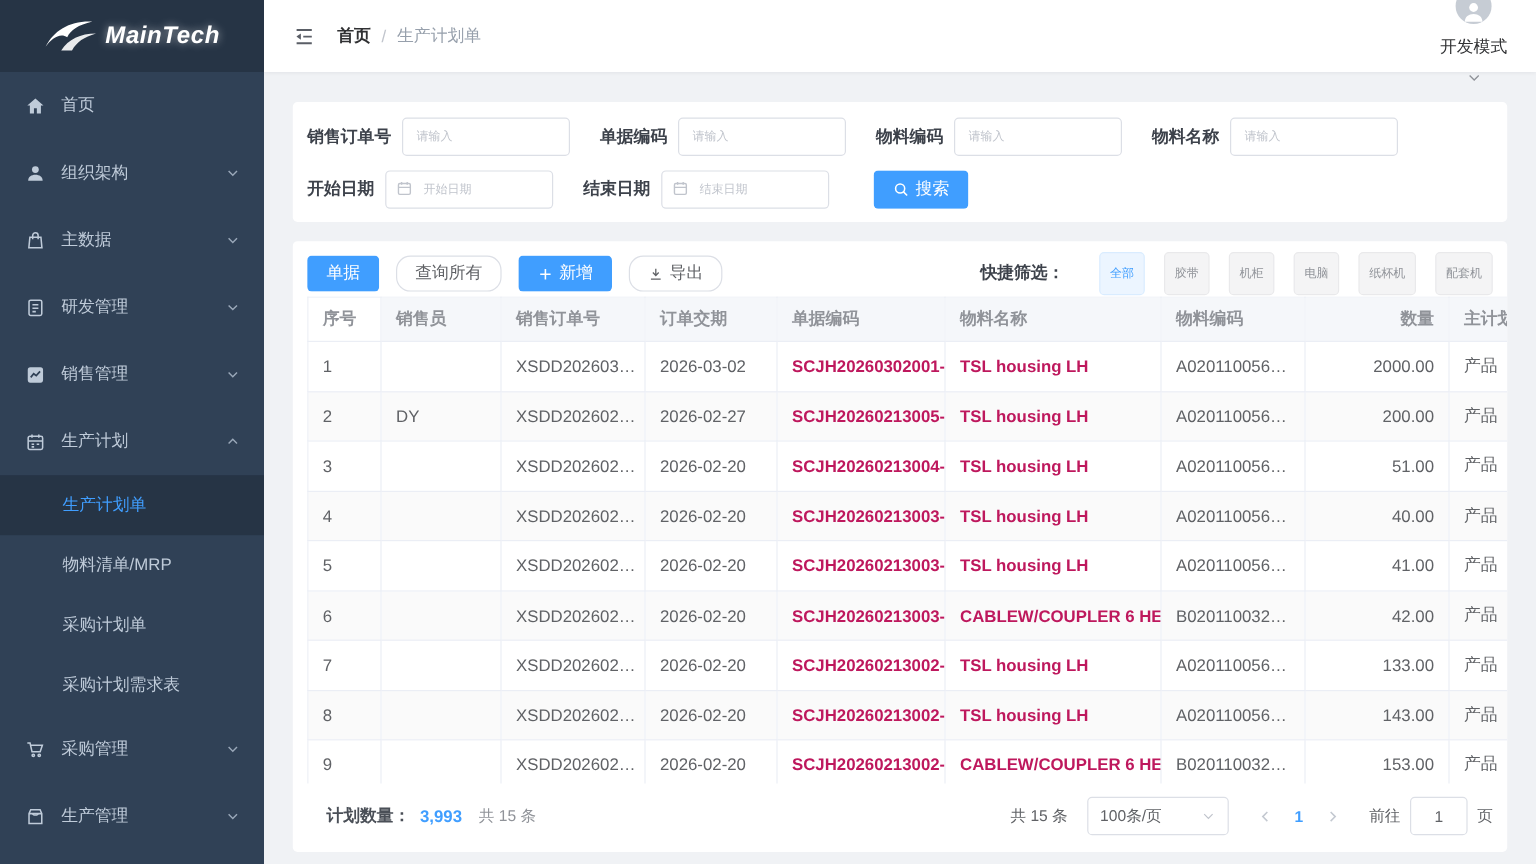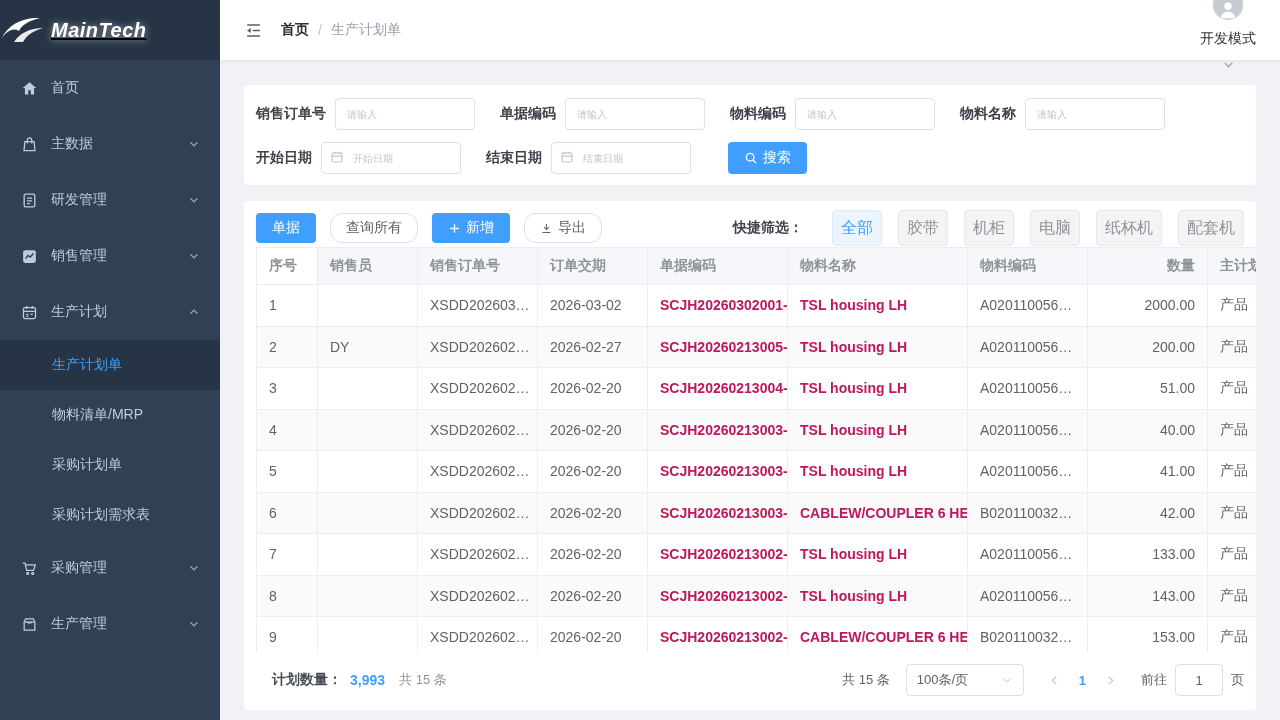--- a/index.html
+++ b/index.html
@@ -2,21 +2,21 @@
 <html><head>
 <meta charset="utf-8">
 <style>
   * { margin:0; padding:0; box-sizing:border-box; }
   html,body { width:1280px; height:720px; }
   body { font-family:"Liberation Sans","DejaVu Sans",sans-serif; background:#f0f2f5; overflow:hidden; }
   .app { position:relative; width:1280px; height:720px; background:#f0f2f5; overflow:hidden; }
 
   
   .sidebar { position:absolute; left:0; top:0; width:220px; height:720px; background:#304156; z-index:5; }
-  .logo { height:60px; background:#263445; display:flex; align-items:center; justify-content:flex-start; gap:7px;text-decoration:underline; }
+  .logo { height:60px; background:#263445; display:flex; align-items:center; justify-content:center; gap:7px; }
   .logo-text { color:#fff; font-style:italic; font-weight:bold; font-size:20px; letter-spacing:.5px; text-shadow:0 0 7px rgba(255,255,255,.55); }
   .menu-item { height:56px; display:flex; align-items:center; padding:0 20px; color:#bfcbd9; font-size:14px; cursor:pointer; }
   .menu-item .mi-icon { width:18px; height:18px; margin-right:13px; display:flex; align-items:center; justify-content:center; }
   .menu-item .mi-label { flex:1; }
   .mi-chevron { display:flex; color:#9aa8b9; }
   .mi-chevron.up svg { transform:rotate(180deg); }
   .submenu-item { height:50px; display:flex; align-items:center; padding:0 20px 0 52px; color:#bfcbd9; font-size:14px; cursor:pointer; }
   .submenu-item.active { background:#263445; color:#409eff; }
 
   
@@ -50,21 +50,21 @@
   .btn-primary { background:#409eff; color:#fff; }
   .btn-plain { background:#fff; border-color:#dcdfe6; color:#606266;border-radius:12px; }
   .search-btn { margin-left:12px; }
 
   
   .toolbar { display:flex; align-items:center; height:30px; margin-bottom:4px; }
   .toolbar .btn { height:30px; }
   .toolbar .btn + .btn { margin-left:14px; }
   .toolbar-right { margin-left:auto; display:flex; align-items:center; }
   .qf-label { font-size:14px; font-weight:700; color:#3d424b; margin-right:13px; }
-  .chip { height:36px; padding:16px 8px; margin-left:16px; border-radius:4px; font-size:16px; display:inline-flex; align-items:center; background:#f4f4f5; color:#909399; border:1px solid #e9e9eb; cursor:pointer; white-space:nowrap; }
+  .chip { height:36px; padding:16px 8px; margin-left:16px; border-radius:4px; font-size:10px; display:inline-flex; align-items:center; background:#f4f4f5; color:#909399; border:1px solid #e9e9eb; cursor:pointer; white-space:nowrap; }
   .chip:first-of-type { margin-left:0; }
   .chip.active { background:#ecf5ff; color:#409eff; border-color:#d9ecff; }
 
   
   .table-wrap { width:1000px; height:406px; overflow:hidden; }
   table { border-collapse:collapse; table-layout:fixed; width:1111px; }
   th, td { border:1px solid #ebeef5; padding:0 12px; text-align:left; white-space:nowrap; overflow:hidden; }
   th { height:37px; background:#f5f7fa; color:#909399; font-size:14px; font-weight:700; }
   th:first-child { background:#fff; }
   td { height:41.5px; color:#606266; font-size:14px; background:#fff; }
@@ -107,20 +107,34 @@
 
     <div class="menu-item">
       <span class="mi-icon">
           <svg width="17" height="17" viewBox="0 0 24 24" fill="currentColor">
             <path d="M12 3l9.5 8.2h-3v9.3h-4.8v-6h-3.4v6H5.5v-9.3h-3z"></path>
           </svg>
         </span>
       <span class="mi-label">首页</span>
     </div>
 
+    <div class="menu-item">
+      <span class="mi-icon">
+          <svg width="17" height="17" viewBox="0 0 24 24" fill="currentColor">
+            <circle cx="12" cy="7.5" r="4"></circle>
+            <path d="M3.5 20.5c0-4.4 3.8-6.8 8.5-6.8s8.5 2.4 8.5 6.8z"></path>
+          </svg>
+        </span>
+      <span class="mi-label">组织架构</span>
+      <span class="mi-chevron">
+          <svg width="12" height="12" viewBox="0 0 24 24" fill="none" stroke="currentColor" stroke-width="2.4">
+            <polyline points="5 9 12 16 19 9"></polyline>
+          </svg>
+        </span>
+    </div>
 
     <div class="menu-item">
       <span class="mi-icon">
           <svg width="17" height="17" viewBox="0 0 24 24" fill="none" stroke="currentColor" stroke-width="1.8">
             <path d="M5.5 8h13l1.2 12.5H4.3z"></path>
             <path d="M8.8 10.5V6a3.2 3.2 0 016.4 0v4.5"></path>
           </svg>
         </span>
       <span class="mi-label">主数据</span>
       <span class="mi-chevron">

